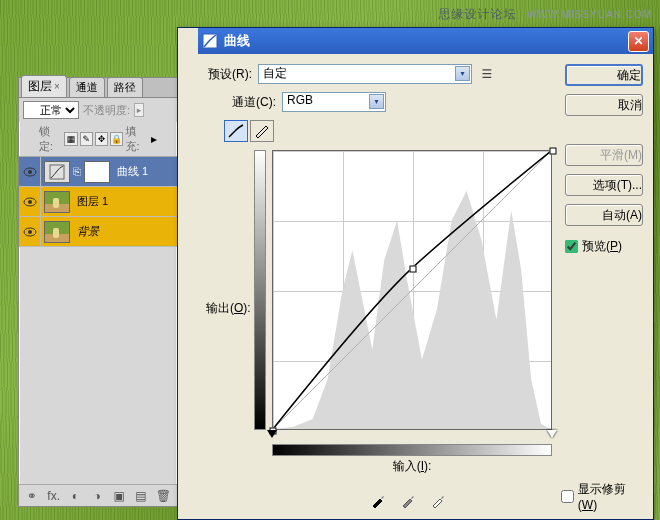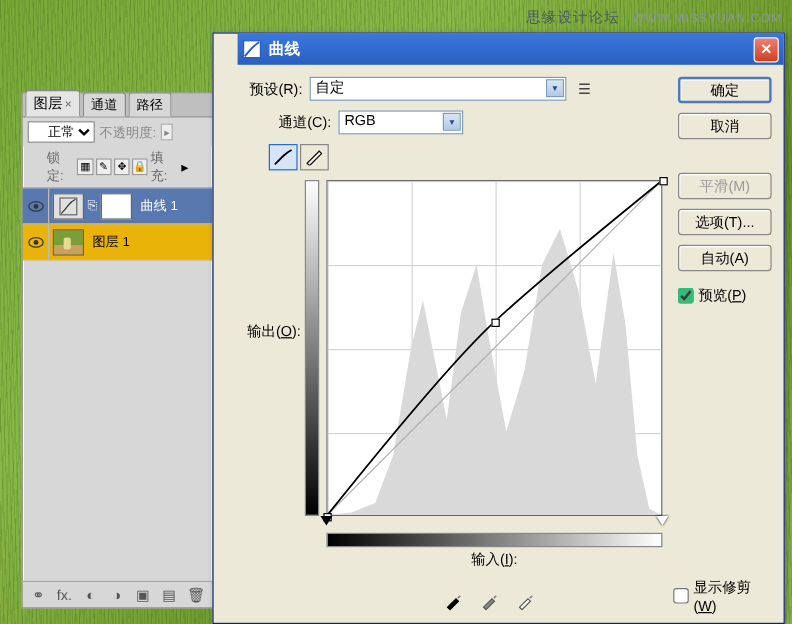--- a/index.html
+++ b/index.html
@@ -59,32 +59,32 @@
 .vgrad { position: absolute; left: -18px; top: 0; width: 12px; height: 280px; background: linear-gradient(#fff,#000); border: 1px solid #888; }
 .grid { width: 280px; height: 280px; border: 1px solid #666; background: #fff; position: relative; }
 .grid::before { content:""; position:absolute; inset:0; background: linear-gradient(#ccc 1px,transparent 1px) 0 0/100% 70px, linear-gradient(90deg,#ccc 1px,transparent 1px) 0 0/70px 100%; }
 .histo { position: absolute; inset: 0; }
 .curve-line { position: absolute; inset: 0; }
 .point { position: absolute; width: 7px; height: 7px; background: #fff; border: 1px solid #000; transform: translate(-50%,-50%); }
 .hgrad { width: 280px; height: 12px; background: linear-gradient(90deg,#000,#fff); border: 1px solid #888; margin-top: 4px; }
 .slider-tri { position: relative; width: 280px; height: 10px; }
 .tri { position: absolute; top: 0; width: 0; height: 0; border-left: 5px solid transparent; border-right: 5px solid transparent; border-top: 8px solid #000; }
 .tri.white { border-top-color: #fff; filter: drop-shadow(0 0 1px #000); }
-.out-lbl { position: absolute; left: 8px; top: 214px; font-size: 12px; }
+.out-lbl { position: absolute; left: 8px; top: 246px; font-size: 12px; }
 .in-lbl { text-align: center; margin-top: 2px; width: 280px; }
 .in-lbl .u { text-decoration: underline; }
 .out-lbl .u { text-decoration: underline; }
 
 .eyedrops { display: flex; gap: 10px; justify-content: center; width: 280px; margin-top: 8px; margin-left: 64px; }
 .eyedrop { width: 20px; height: 20px; display: flex; align-items: center; justify-content: center; cursor: pointer; }
 .clip-chk { display: flex; align-items: center; gap: 4px; margin-left: 16px; }
 .clip-chk input { width: 13px; height: 13px; }
 
 .right-col { position: absolute; right: 10px; top: 10px; width: 78px; display: flex; flex-direction: column; gap: 8px; align-items: stretch; }
-.btn { height: 22px; border: 1px solid #888; background: #ece9d8; border-radius: 3px; font-size: 12px; cursor: pointer; box-shadow: inset 1px 1px 0 #fff; }
+.btn { height: 22px; border: 1px solid #888; background: #ece9d8; border-radius: 3px; font-size: 12px; cursor: pointer; box-shadow: inset 1px 1px 0 #fff; text-align: right; }
 .btn.default { border: 2px solid #4a78c8; }
 .btn.disabled { color: #999; }
 .chk { display: flex; align-items: center; gap: 4px; margin-top: 4px; }
 .chk input { width: 13px; height: 13px; accent-color: #3b7; }
 .u { text-decoration: underline; }
 </style>
 </head>
 <body>
 
 <div class="grass"></div>
@@ -133,20 +133,30 @@
   </div>
   <div class="layer-item">
     <div class="eye">
         <svg viewBox="0 0 14 10">
           <ellipse cx="7" cy="5" rx="6" ry="4" fill="none" stroke="#333"></ellipse>
           <circle cx="7" cy="5" r="2" fill="#333"></circle>
         </svg>
       </div>
     <div class="thumb img"></div>
     <div class="layer-name">图层 1</div>
+  </div>
+  <div class="layer-item">
+    <div class="eye">
+        <svg viewBox="0 0 14 10">
+          <ellipse cx="7" cy="5" rx="6" ry="4" fill="none" stroke="#333"></ellipse>
+          <circle cx="7" cy="5" r="2" fill="#333"></circle>
+        </svg>
+      </div>
+    <div class="thumb img"></div>
+    <div class="layer-name" style="font-style:italic">背景</div>
   </div>
 
   <div class="layers-bottom">
     <span class="ico">⚭</span>
     <span class="ico">fx.</span>
     <span class="ico">◐</span>
     <span class="ico">◑</span>
     <span class="ico">▣</span>
     <span class="ico">▤</span>
     <span class="ico">🗑</span>

